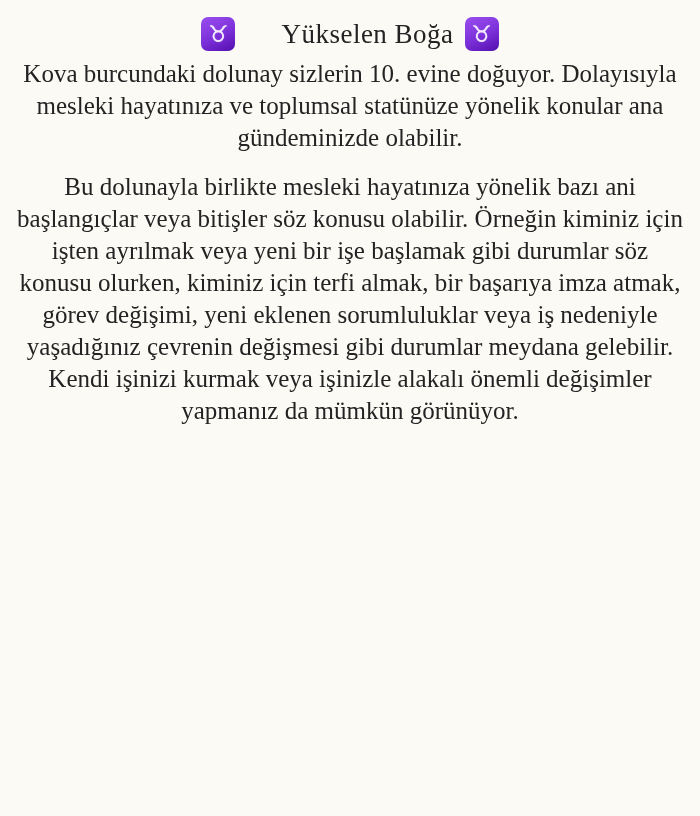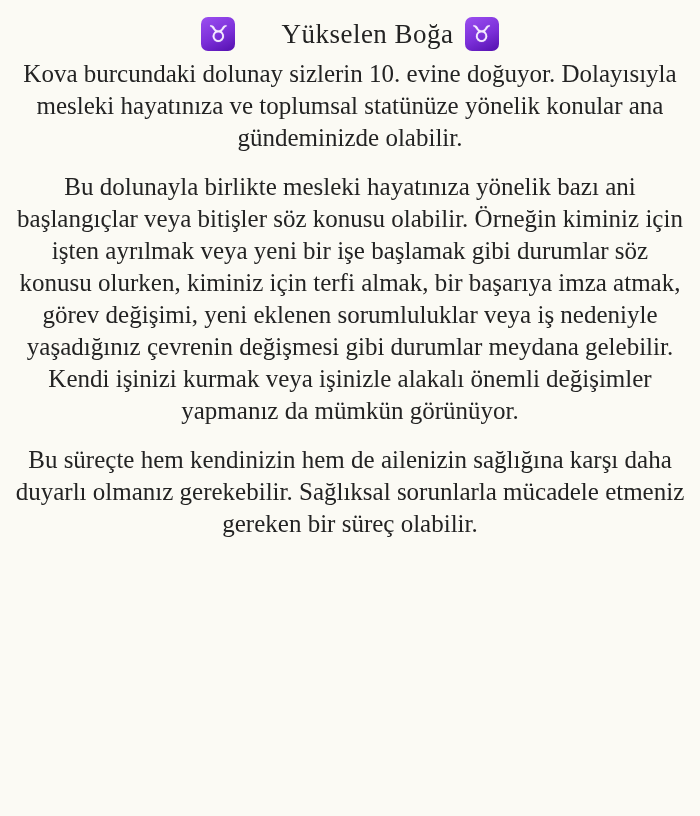--- a/index.html
+++ b/index.html
@@ -73,15 +73,14 @@
   <div class="title-line">
     <span class="badge">♉</span>
     <h1 class="title-text">Yükselen Boğa</h1>
     <span class="badge">♉</span>
   </div>
 
   <p class="para first">Kova burcundaki dolunay sizlerin 10. evine doğuyor. Dolayısıyla mesleki hayatınıza ve toplumsal statünüze yönelik konular ana gündeminizde olabilir.</p>
 
   <p class="para">Bu dolunayla birlikte mesleki hayatınıza yönelik bazı ani başlangıçlar veya bitişler söz konusu olabilir. Örneğin kiminiz için işten ayrılmak veya yeni bir işe başlamak gibi durumlar söz konusu olurken, kiminiz için terfi almak, bir başarıya imza atmak, görev değişimi, yeni eklenen sorumluluklar veya iş nedeniyle yaşadığınız çevrenin değişmesi gibi durumlar meydana gelebilir. Kendi işinizi kurmak veya işinizle alakalı önemli değişimler yapmanız da mümkün görünüyor.</p>
 
-  <p class="para">Bu süreçte hem kendinizin hem de ailenizin sağlığına karşı daha duyarlı olmanız gerekebilir. Sağlıksal sorunlarla mücadele etmeniz gereken bir süreç olabilir.</p>
 
 </div>
 
 </body></html>

